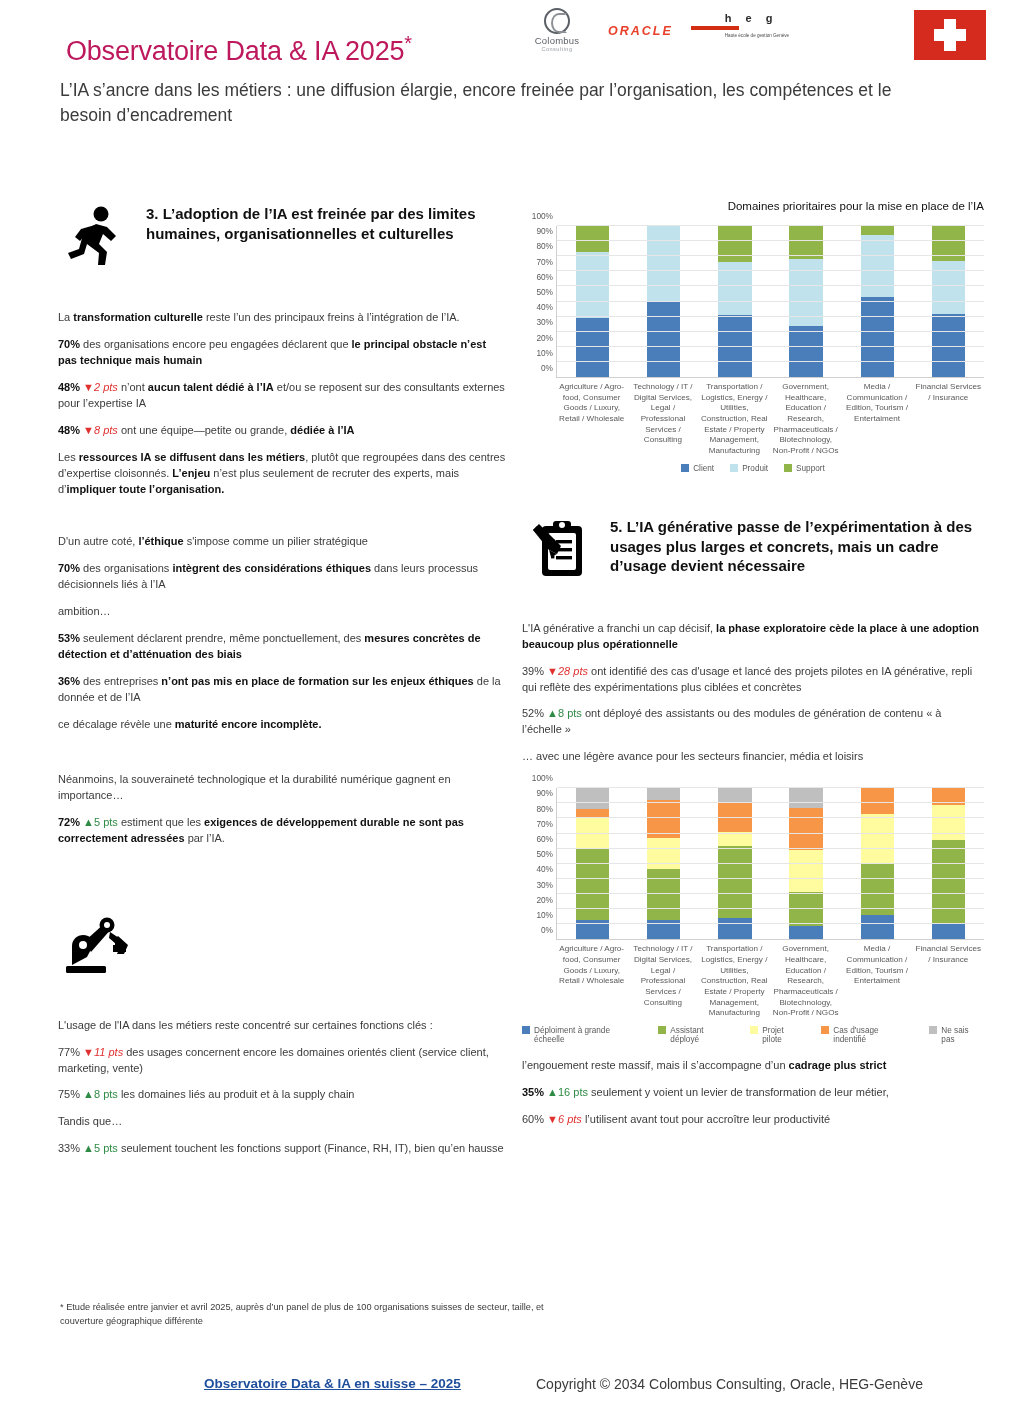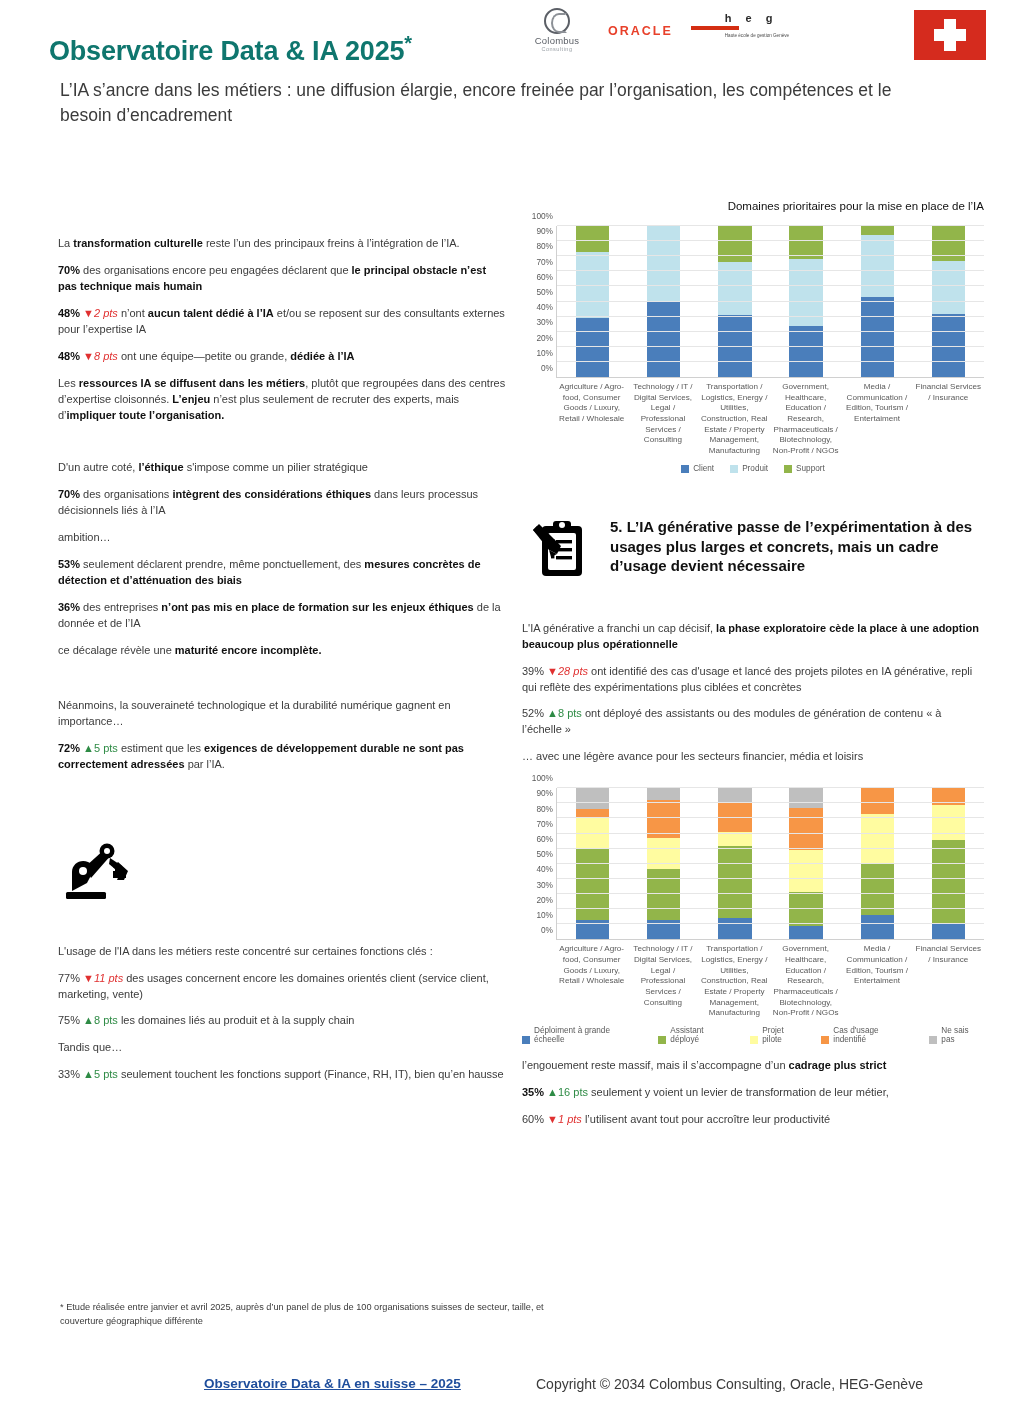--- a/index.html
+++ b/index.html
@@ -9,22 +9,22 @@
     font-family:"Liberation Sans", sans-serif;
     color:#3b3b3b;
     position:relative;
     overflow:hidden;
   }
   .page { position:relative; width:1032px; height:1426px; }
 
   
   .header { position:absolute; left:0; top:0; width:1032px; height:150px; }
   .title {
-    position:absolute; left:49px; top:32px;
-    font-size:27px; font-weight:700; color:#0f766e;
+    position:absolute; left:66px; top:32px;
+    font-size:27px; font-weight:400; color:#be185d;
     letter-spacing:-0.2px; white-space:nowrap;
   }
   .title .star { font-size:20px; vertical-align:super; }
   .subtitle {
     position:absolute; left:60px; top:78px; width:840px;
     font-size:17.5px; font-weight:400; color:#3b3b3b; line-height:1.45;
   }
 
   .logos { position:absolute; left:524px; top:8px; height:48px; display:flex; align-items:flex-start; gap:18px; }
   .logo-colombus { display:flex; flex-direction:column; align-items:center; width:66px; }
@@ -37,20 +37,21 @@
     content:""; position:absolute; left:5px; top:3px; width:12px; height:16px;
     border:2.2px solid #8c9096; border-right-color:transparent; border-radius:50% 0 0 50%;
   }
   .colombus-name { font-size:9.5px; color:#5b5f66; line-height:1.05; letter-spacing:.2px;}
   .colombus-sub  { font-size:5.5px; color:#9aa0a6; letter-spacing:.5px; }
 
   .logo-oracle {
     margin-top:16px;
     font-size:12.5px; letter-spacing:2px; color:#e8402a; font-weight:700;
     font-family:"Liberation Sans", sans-serif;
+    font-style:italic;
   }
   .logo-heg { position:relative; width:105px; margin-top:4px; }
   .heg-letters { display:flex; gap:14px; font-size:11px; font-weight:700; color:#2b2b2b; padding-left:34px; }
   .heg-bar { width:48px; height:4px; background:#d42e12; margin-top:2px; }
   .heg-sub { font-size:4.6px; color:#4a4a4a; line-height:1.35; margin-top:3px; padding-left:34px; }
 
   .flag { position:absolute; left:914px; top:10px; width:72px; height:50px; background:#d52b1e; }
   .flag::before { content:""; position:absolute; left:30px; top:9px; width:12px; height:32px; background:#fff; }
   .flag::after  { content:""; position:absolute; left:20px; top:19px; width:32px; height:12px; background:#fff; }
 
@@ -95,21 +96,21 @@
   .barslot { flex:1; position:relative; display:flex; justify-content:center; align-items:flex-end; }
   .bar { width:47%; display:flex; flex-direction:column-reverse; height:100%; justify-content:flex-start; }
   .seg { width:100%; }
 
   .xaxis { display:flex; margin-left:34px; }
   .xlabel {
     flex:1; text-align:center; font-size:8.1px; color:#5a5a5a;
     line-height:1.32; padding:4px 2px 0 2px; box-sizing:border-box;
   }
   .legend { display:flex; justify-content:center; gap:16px; margin-top:7px; }
-  .legend-item { display:flex; align-items:flex-end; gap:4px; font-size:8.2px; color:#5a5a5a; }
+  .legend-item { display:flex; align-items:flex-start; gap:4px; font-size:8.2px; color:#5a5a5a; }
   .swatch { width:8px; height:8px; display:inline-block; }
 
   
   .footnote {
     position:absolute; left:60px; top:1300px; width:520px;
     font-size:9.2px; line-height:1.55; color:#3b3b3b;
   }
   .footer { position:absolute; left:0; top:1376px; width:1032px; }
   .footer-link {
     position:absolute; left:204px; top:0;
@@ -147,20 +148,30 @@
         <div class="heg-sub">Haute école de gestion
 Genève</div>
       </div>
     </div>
 
     <div class="flag"></div>
   </div>
 
   <div class="col-left">
 
+    <div class="sec-head">
+      <div class="sec-icon">
+        <svg width="64" height="64" viewBox="0 0 64 64" aria-hidden="true">
+          <circle cx="38" cy="9" r="7.5" fill="#000"></circle>
+          <path d="M33 19 L44 22 L53 31 L48 36 L40 29 L36 39 L44 47 L42 60 L35 60 L36 48 L24 39 L21 49 L8 54 L5 48 L16 44 L21 26 Z" fill="#000"></path>
+          <path d="M32 20 L18 24 L12 32 L17 36 L23 29 L33 27 Z" fill="#000"></path>
+        </svg>
+      </div>
+      <div class="sec-title">3. L’adoption de l’IA est freinée par des limites humaines, organisationnelles et culturelles</div>
+    </div>
 
     <div style="height:36px"></div>
 
     <p class="p"><span>La </span><b>transformation culturelle</b><span> reste l’un des principaux freins à l’intégration de l’IA.</span></p>
 
     <p class="p"><span class="stat">70%</span><span>  des organisations encore peu engagées déclarent que </span><b>le principal obstacle n’est pas technique mais humain</b></p>
 
     <p class="p"><span class="stat">48%</span> <span class="down">▼2 pts</span><span> n’ont </span><b>aucun talent dédié à l’IA</b><span> et/ou se reposent sur des consultants externes pour l’expertise IA</span></p>
 
     <p class="p"><span class="stat">48%</span> <span class="down">▼8 pts</span><span> ont une équipe—petite ou grande, </span><b>dédiée à l’IA</b></p>
@@ -457,21 +468,21 @@
             <span class="swatch" style="background: rgb(191, 191, 191);"></span>
             <span>Ne sais pas</span>
           </div>
         </div>
     </div>
 
     <div style="height:14px"></div>
 
     <p class="p"><span>l’engouement reste massif, mais il s’accompagne d’un </span><b>cadrage plus strict</b></p>
     <p class="p"><span class="stat">35%</span> <span class="up">▲16 pts</span><span> seulement y voient un levier de transformation de leur métier,</span></p>
-    <p class="p"><span class="plain-stat">60%</span> <span class="down">▼1 pts</span><span> l’utilisent avant tout pour accroître leur productivité</span></p>
+    <p class="p"><span class="plain-stat">60%</span> <span class="down">▼6 pts</span><span> l’utilisent avant tout pour accroître leur productivité</span></p>
 
   </div>
 
   <div class="footnote">* Etude réalisée entre janvier et avril 2025, auprès d’un panel de plus de 100 organisations suisses de secteur, taille, et couverture géographique différente</div>
   <div class="footer">
     <a class="footer-link" href="#">Observatoire Data &amp; IA en suisse – 2025</a>
     <div class="footer-copy">Copyright © 2034 Colombus Consulting, Oracle, HEG-Genève</div>
   </div>
 
 </div>

